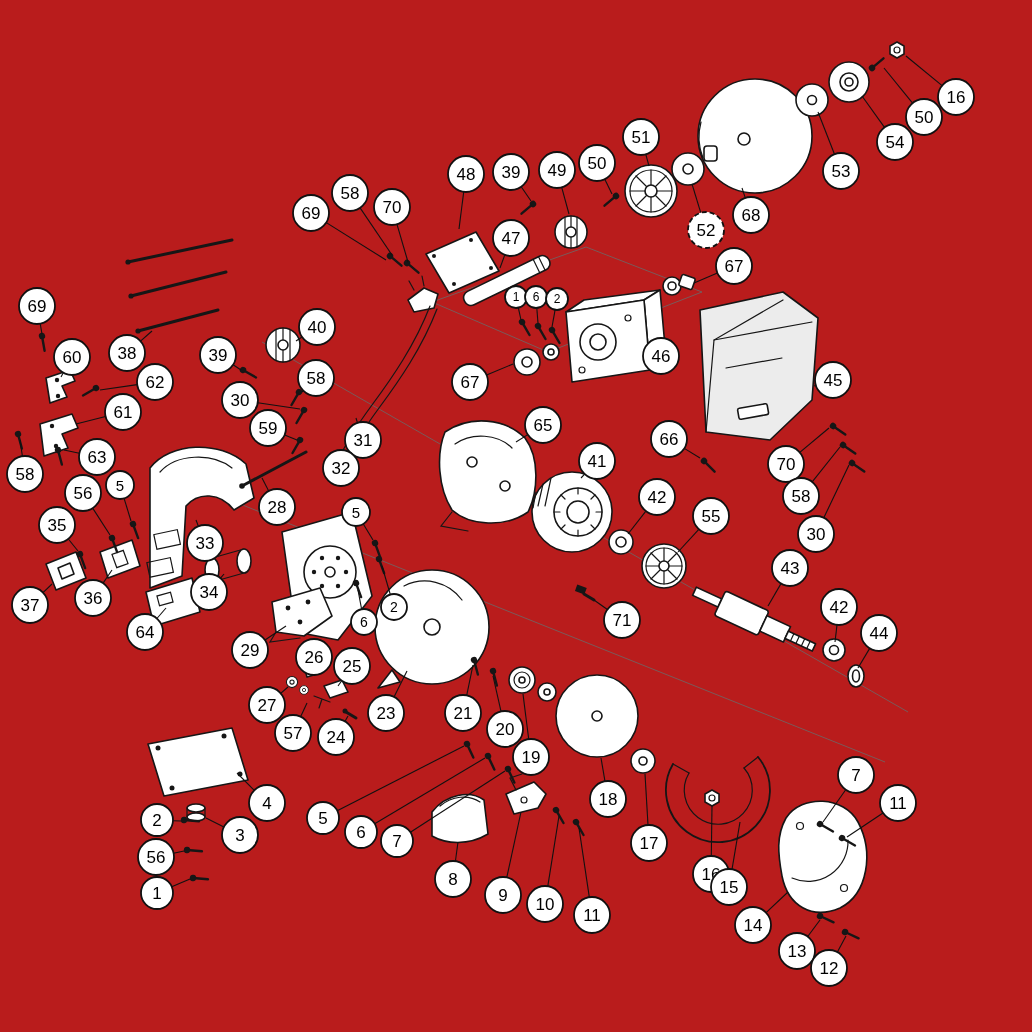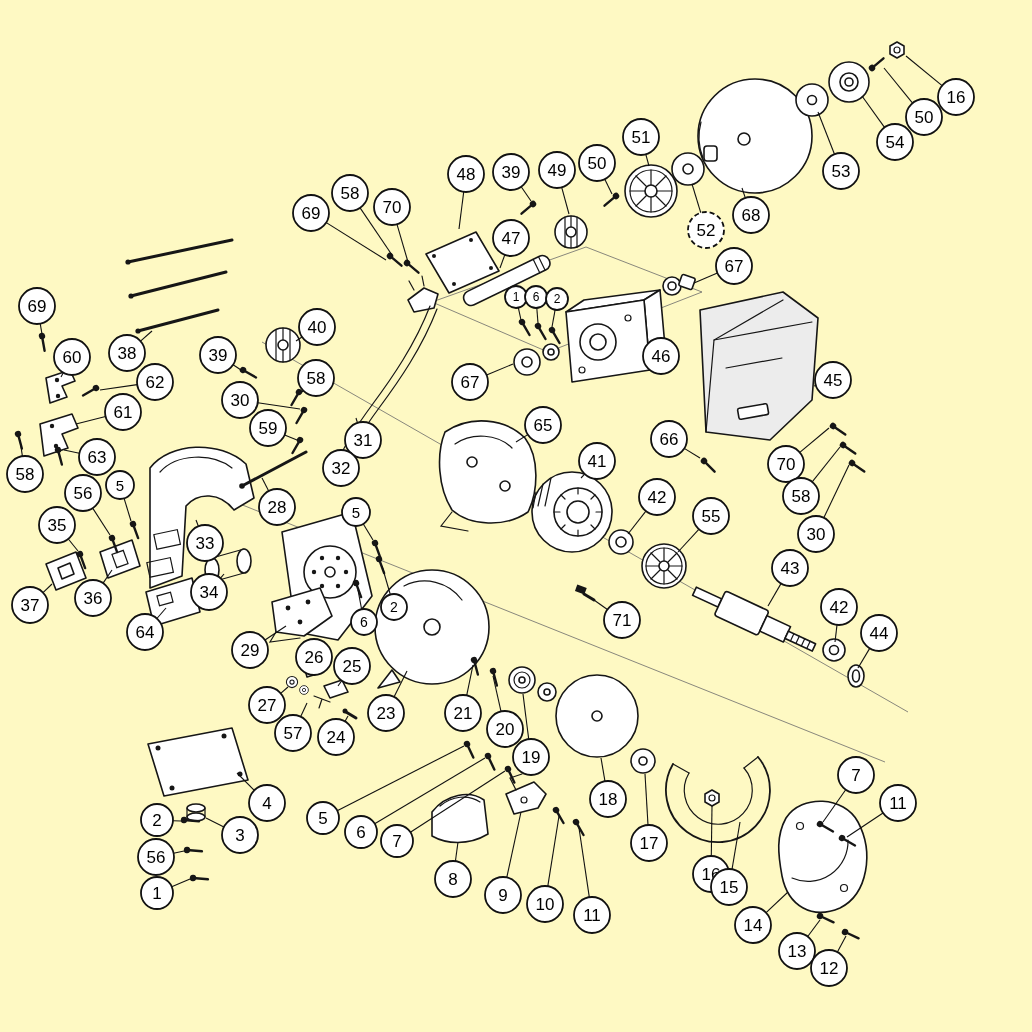--- a/index.html
+++ b/index.html
@@ -1,16 +1,16 @@
 <!DOCTYPE html>
 <html><head>
 <meta charset="utf-8">
 <style>
   html,body{margin:0;padding:0;background:#ffffff}
-  .stage{width:1032px;height:1032px;background:#fef9c3;overflow:hidden;position:relative}
+  .stage{width:1032px;height:1032px;background:#b91c1c;overflow:hidden;position:relative}
   svg{display:block}
   .part{fill:#ffffff;stroke:#161616;stroke-width:1.6;stroke-linejoin:round;stroke-linecap:round}
   .part2{fill:#ececec;stroke:#161616;stroke-width:1.6;stroke-linejoin:round}
   .partF{fill:#161616;stroke:none}
   .ln{fill:none;stroke:#161616;stroke-width:1.2;stroke-linecap:round}
   .ln2{fill:none;stroke:#161616;stroke-width:1.8;stroke-linecap:round}
   .rod{stroke:#161616;stroke-width:3;fill:none;stroke-linecap:round}
   .dot{fill:#161616;stroke:none}
   .thin{stroke:#6a6a6a;stroke-width:0.8;fill:none}
   .balloon{fill:#ffffff;stroke:#111111;stroke-width:1.8}

